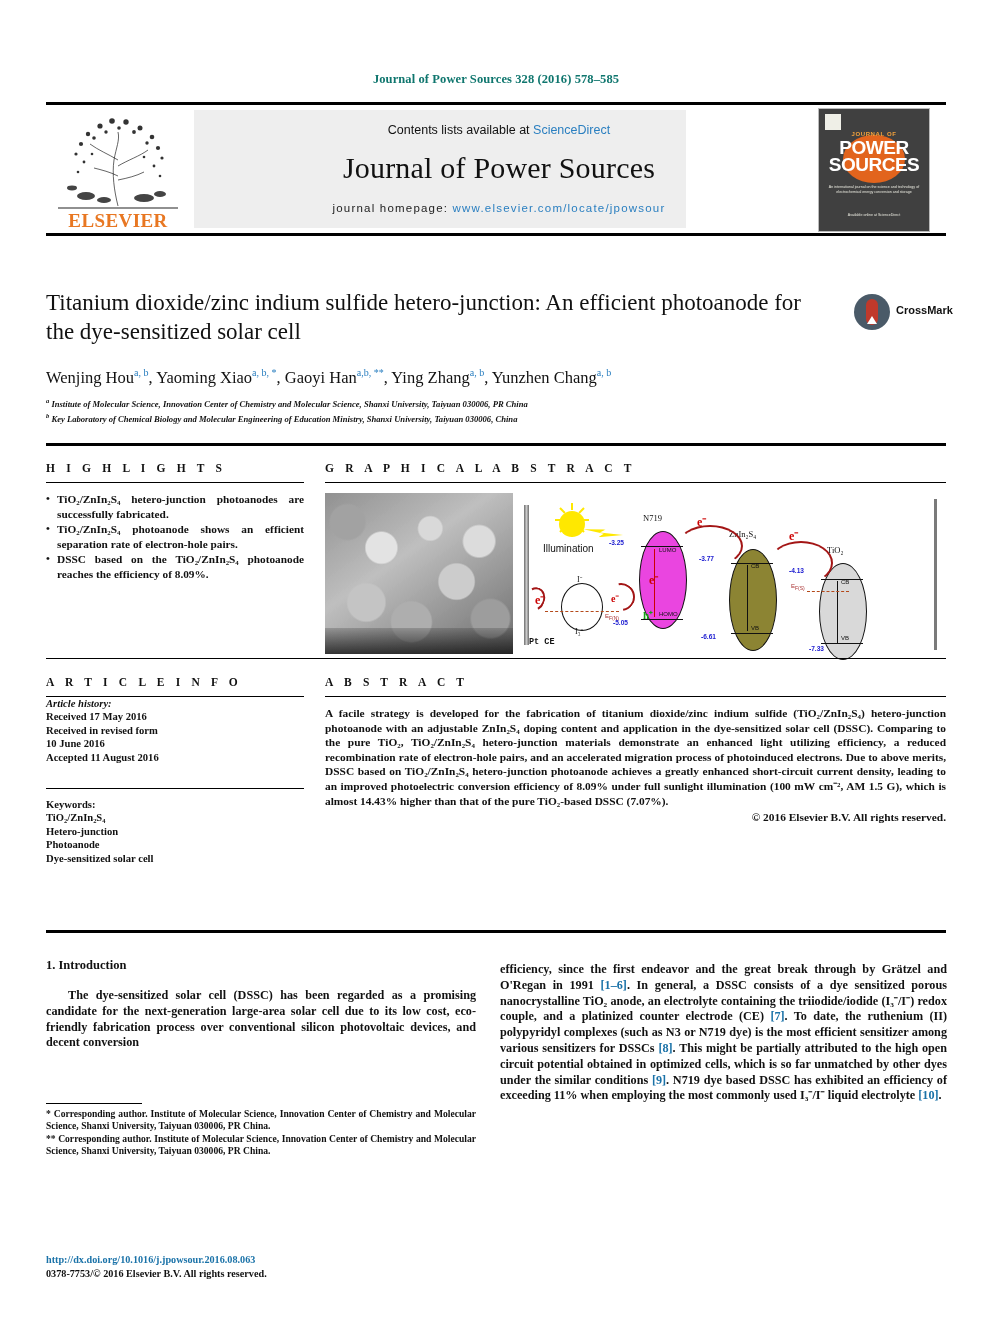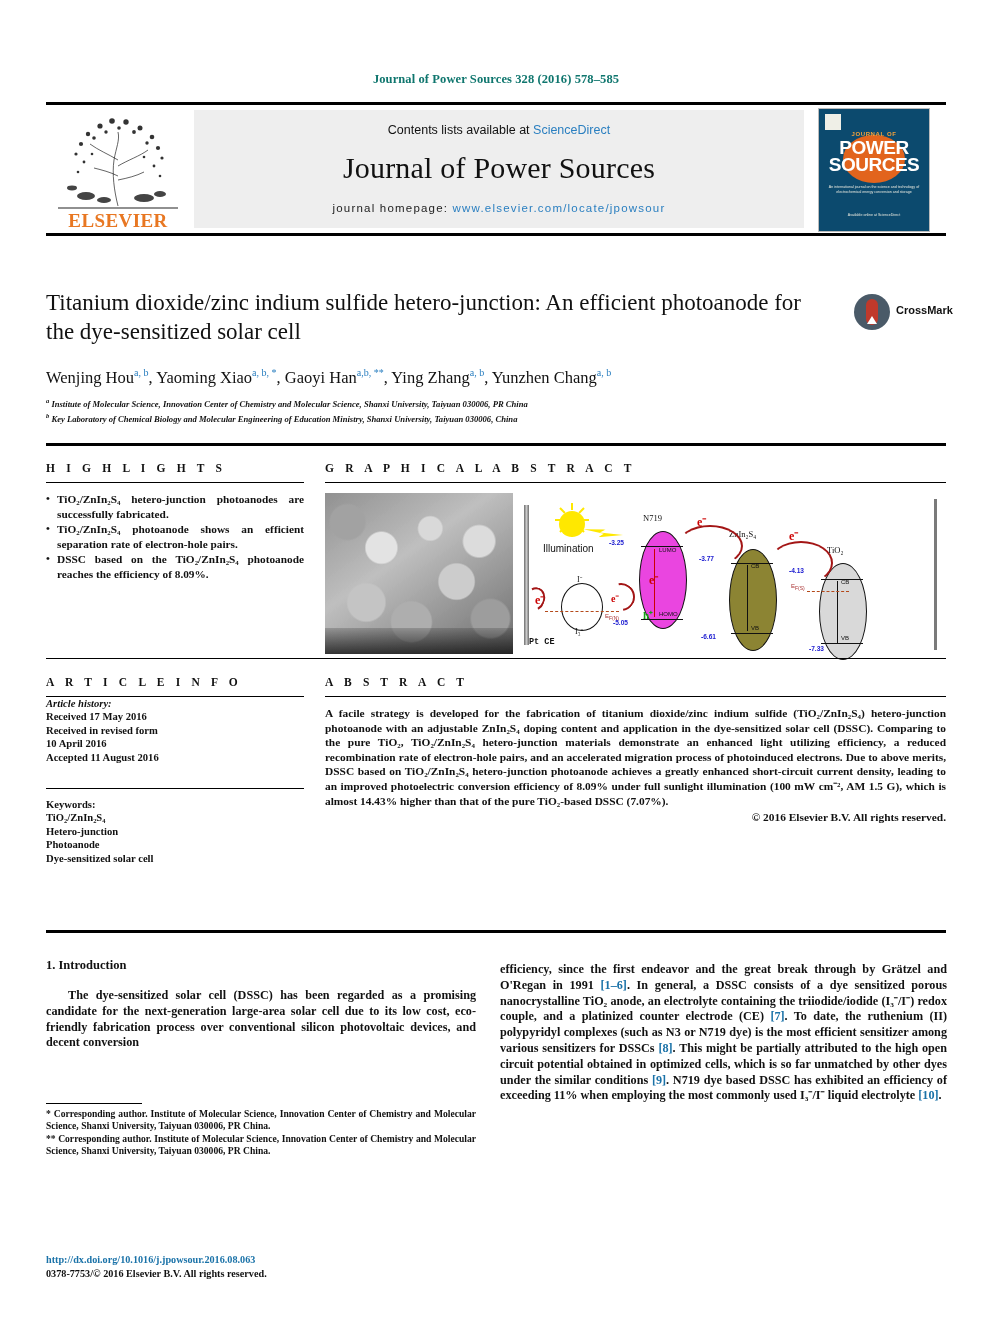--- a/index.html
+++ b/index.html
@@ -10,27 +10,27 @@
   .runhead{position:absolute;left:0;top:72px;width:992px;text-align:center;
            font-family:"Liberation Serif",serif;font-size:12.5px;font-weight:bold;color:#0f766e;letter-spacing:.1px;}
 
   
   .masthead{position:absolute;left:46px;top:102px;width:900px;height:132px;}
   .mast-rule-top{position:absolute;left:0;top:0;width:900px;height:2.5px;background:#000;}
   .mast-rule-bot{position:absolute;left:0;top:131px;width:900px;height:2.5px;background:#000;}
   .els-logo{position:absolute;left:2px;top:8px;width:140px;height:118px;}
   .els-word{position:absolute;left:2px;bottom:2px;width:140px;text-align:center;
             font-family:"Liberation Serif",serif;font-size:19px;font-weight:bold;color:#e87722;letter-spacing:.4px;}
-  .mast-center{position:absolute;left:148px;top:8px;width:610px;height:118px;background:#eeeeee;}
+  .mast-center{position:absolute;left:148px;top:8px;width:492px;height:118px;background:#eeeeee;}
   .contents{position:absolute;left:0;top:13px;width:610px;text-align:center;font-family:"Liberation Sans",sans-serif;font-size:12.5px;color:#111;}
   .contents a{color:#2a7fc0;text-decoration:none;}
   .jtitle{position:absolute;left:0;top:41px;width:610px;text-align:center;font-family:"Liberation Serif",serif;font-size:30px;color:#111;letter-spacing:.2px;}
   .jhome{position:absolute;left:0;top:92px;width:610px;text-align:center;font-family:"Liberation Sans",sans-serif;font-size:11.5px;color:#222;letter-spacing:1.2px;}
   .jhome .url{color:#2a7fc0;}
-  .cover{position:absolute;left:772px;top:6px;width:110px;height:122px;background:#0c4a6e;border:1px solid #bbb;overflow:hidden;}
+  .cover{position:absolute;left:772px;top:6px;width:110px;height:122px;background:#404040;border:1px solid #bbb;overflow:hidden;}
   .cov-top{position:absolute;left:6px;top:4px;width:98px;height:12px;}
   .cov-els{position:absolute;left:6px;top:5px;width:16px;height:16px;background:#efefe7;}
   .cov-j{position:absolute;left:0;top:22px;width:110px;text-align:center;font-family:"Liberation Sans",sans-serif;font-size:6px;font-weight:bold;color:#f3a23c;letter-spacing:.6px;}
   .cov-power{position:absolute;left:0;top:30px;width:110px;text-align:center;font-family:"Liberation Sans",sans-serif;font-size:19px;font-weight:bold;color:#ffffff;letter-spacing:-.5px;line-height:17px;}
   .cov-sun{position:absolute;left:24px;top:26px;width:62px;height:48px;border-radius:50%;background:#e2641d;}
   .cov-txt{position:absolute;left:8px;top:76px;width:94px;text-align:center;font-family:"Liberation Sans",sans-serif;font-size:3.6px;color:#e9e9df;line-height:5px;}
   .cov-bot{position:absolute;left:8px;top:104px;width:94px;text-align:center;font-family:"Liberation Sans",sans-serif;font-size:3.6px;color:#e9e9df;line-height:5px;}
 
   
   .titlewrap{position:absolute;left:46px;top:288px;width:900px;}
@@ -329,21 +329,21 @@
 
   <div class="rule" style="left:46px;top:658px;width:900px;height:1px;"></div>
 
   <div class="ai">
     <div class="sechead">A R T I C L E   I N F O</div>
     <div class="ai-rule"></div>
     <div class="ai-body">
       <div class="it">Article history:</div>
       <div>Received 17 May 2016</div>
       <div>Received in revised form</div>
-      <div>10 April 2016</div>
+      <div>10 June 2016</div>
       <div>Accepted 11 August 2016</div>
     </div>
     <div class="ai-rule2"></div>
     <div class="kw">
       <div class="it">Keywords:</div>
       <div>TiO₂/ZnIn₂S₄</div>
       <div>Hetero-junction</div>
       <div>Photoanode</div>
       <div>Dye-sensitized solar cell</div>
     </div>

